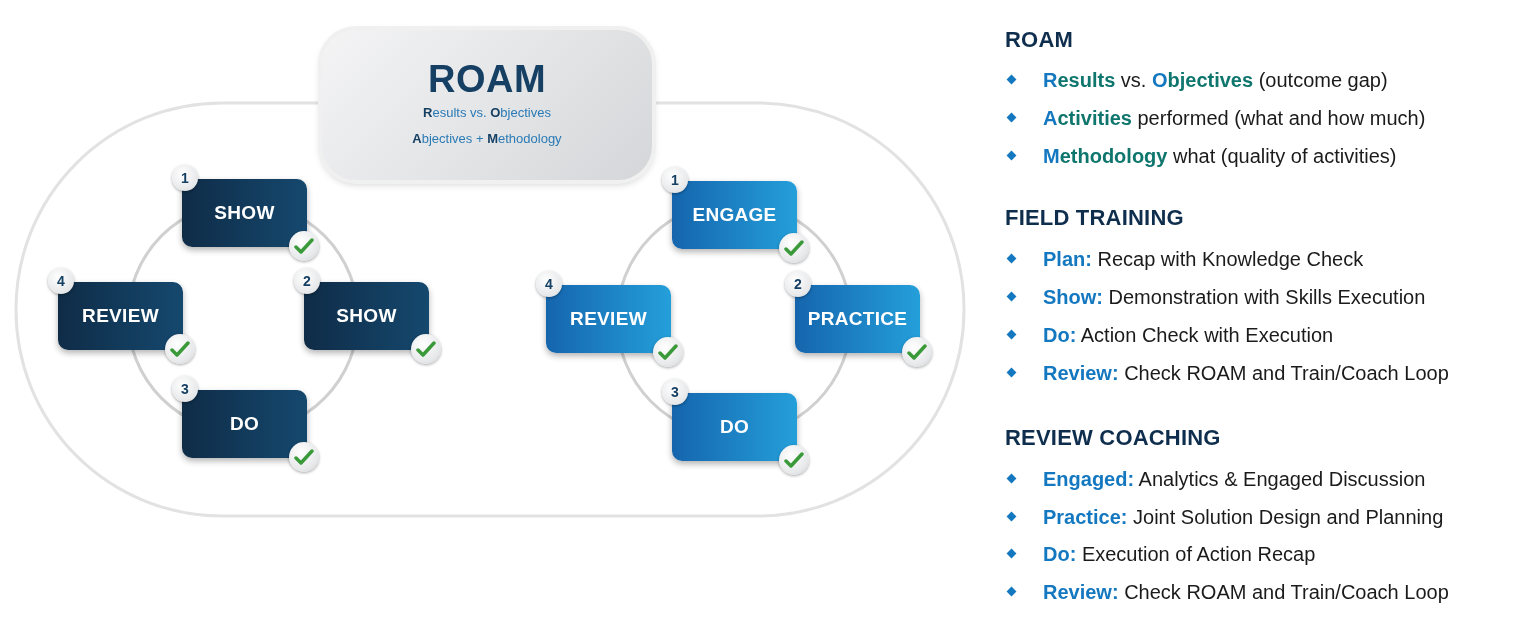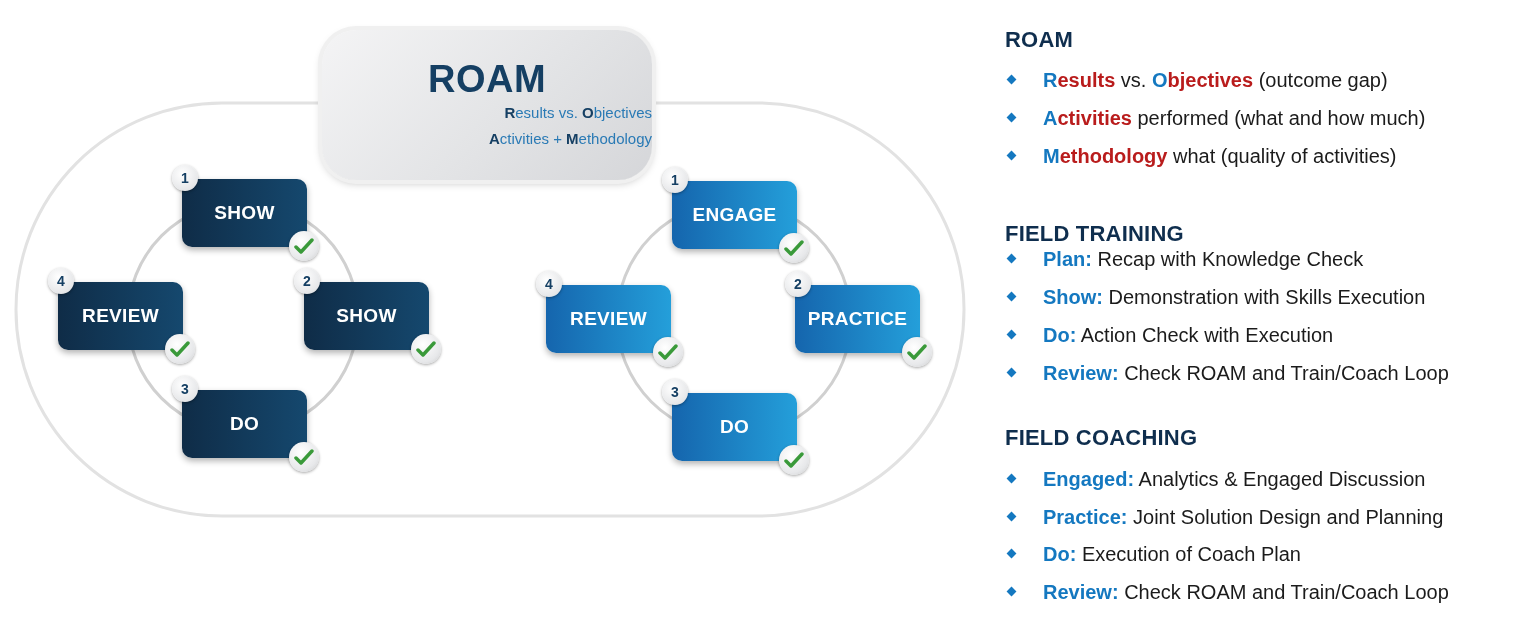--- a/index.html
+++ b/index.html
@@ -10,21 +10,21 @@
     #rings { position: absolute; left: 0; top: 0; width: 1000px; height: 637px; }
 
     .roam-box {
       position: absolute; left: 322px; top: 30px; width: 330px; height: 150px;
       border-radius: 34px;
       background: linear-gradient(135deg, #f4f4f5 0%, #e3e4e6 55%, #d5d6d9 100%);
       box-shadow: 0 0 0 4px #f0f0f0, 0 3px 8px rgba(0,0,0,0.25);
       text-align: center; box-sizing: border-box; padding-top: 28px;
     }
     .roam-title { font-size: 38px; font-weight: bold; color: #153f63; letter-spacing: 0.5px; line-height: 42px; }
-    .roam-line { font-size: 15px; color: #2a7ab5; line-height: 26px; text-align: right; }
+    .roam-line { font-size: 13px; color: #2a7ab5; line-height: 26px; }
     .roam-line b { color: #153f63; }
 
     .step {
       position: absolute; width: 125px; height: 68px; border-radius: 10px;
       box-shadow: 0 3px 6px rgba(0,0,0,0.30);
       display: flex; align-items: center; justify-content: center;
       color: #ffffff; font-weight: bold; font-size: 19px; letter-spacing: 0.3px;
     }
     .step.dark { background: linear-gradient(90deg, #0f2c47 0%, #15486e 100%); }
     .step.blue { background: linear-gradient(90deg, #1565ad 0%, #249fda 100%); }
@@ -41,36 +41,36 @@
       box-shadow: 0 1px 3px rgba(0,0,0,0.35);
       display: flex; align-items: center; justify-content: center;
     }
 
     #legend { position: absolute; left: 1005px; top: 0; width: 530px; }
     .sec-title { position: absolute; left: 0; font-size: 22px; font-weight: bold; color: #0f2e4e; letter-spacing: 0.2px; white-space: nowrap; }
     .li { position: absolute; left: 0; font-size: 20px; color: #1b1b1b; white-space: nowrap; height: 26px; line-height: 26px; }
     .li .bullet { position: absolute; left: 3px; top: 9px; width: 7px; height: 7px; background: #1478c0; transform: rotate(45deg); }
     .li .txt { position: absolute; left: 38px; top: 0; }
     .li .k { color: #1478c0; font-weight: bold; }
-    .li .kd { color: #b91c1c; font-weight: bold; }
+    .li .kd { color: #0f766e; font-weight: bold; }
   </style>
 </head>
 <body>
 
 <div id="diagram">
   <svg id="rings" viewBox="0 0 1000 637">
     <rect x="16" y="103" width="948" height="413" rx="206" ry="206" fill="none" stroke="#e2e2e2" stroke-width="3"></rect>
     <circle cx="243" cy="317" r="115" fill="none" stroke="#d0d0d0" stroke-width="3"></circle>
     <circle cx="734" cy="319" r="117" fill="none" stroke="#d0d0d0" stroke-width="3"></circle>
   </svg>
 
   <div class="roam-box">
     <div class="roam-title">ROAM</div>
     <div class="roam-line"><b>R</b><span>esults vs. </span><b>O</b><span>bjectives</span></div>
-    <div class="roam-line"><b>A</b><span>ctivities + </span><b>M</b><span>ethodology</span></div>
+    <div class="roam-line"><b>A</b><span>bjectives + </span><b>M</b><span>ethodology</span></div>
   </div>
 
   <div class="step dark" style="left:182px; top:179px;">
     <div class="badge">1</div>
     <span>SHOW</span>
     <div class="check">
         <svg width="20" height="18" viewBox="0 0 20 18">
           <path d="M2 10 L7 15 L18 3" fill="none" stroke="#3a9a3a" stroke-width="3.5" stroke-linecap="round" stroke-linejoin="round"></path>
         </svg>
       </div>
@@ -150,48 +150,48 @@
   </div>
   <div class="li" style="top:105px;">
     <span class="bullet"></span>
     <span class="txt"><span class="k">A</span><span class="kd">ctivities</span><span> performed (what and how much)</span></span>
   </div>
   <div class="li" style="top:143px;">
     <span class="bullet"></span>
     <span class="txt"><span class="k">M</span><span class="kd">ethodology</span><span> what (quality of activities)</span></span>
   </div>
 
-  <div class="sec-title" style="top:221px;">FIELD TRAINING</div>
+  <div class="sec-title" style="top:205px;">FIELD TRAINING</div>
   <div class="li" style="top:246px;">
     <span class="bullet"></span>
     <span class="txt"><span class="k">Plan:</span><span> Recap with Knowledge Check</span></span>
   </div>
   <div class="li" style="top:284px;">
     <span class="bullet"></span>
     <span class="txt"><span class="k">Show:</span><span> Demonstration with Skills Execution</span></span>
   </div>
   <div class="li" style="top:322px;">
     <span class="bullet"></span>
     <span class="txt"><span class="k">Do:</span><span> Action Check with Execution</span></span>
   </div>
   <div class="li" style="top:360px;">
     <span class="bullet"></span>
     <span class="txt"><span class="k">Review:</span><span> Check ROAM and Train/Coach Loop</span></span>
   </div>
 
-  <div class="sec-title" style="top:425px;">FIELD COACHING</div>
+  <div class="sec-title" style="top:425px;">REVIEW COACHING</div>
   <div class="li" style="top:466px;">
     <span class="bullet"></span>
     <span class="txt"><span class="k">Engaged:</span><span> Analytics &amp; Engaged Discussion</span></span>
   </div>
   <div class="li" style="top:504px;">
     <span class="bullet"></span>
     <span class="txt"><span class="k">Practice:</span><span> Joint Solution Design and Planning</span></span>
   </div>
   <div class="li" style="top:541px;">
     <span class="bullet"></span>
-    <span class="txt"><span class="k">Do:</span><span> Execution of Coach Plan</span></span>
+    <span class="txt"><span class="k">Do:</span><span> Execution of Action Recap</span></span>
   </div>
   <div class="li" style="top:579px;">
     <span class="bullet"></span>
     <span class="txt"><span class="k">Review:</span><span> Check ROAM and Train/Coach Loop</span></span>
   </div>
 </div>
 
 </body></html>

